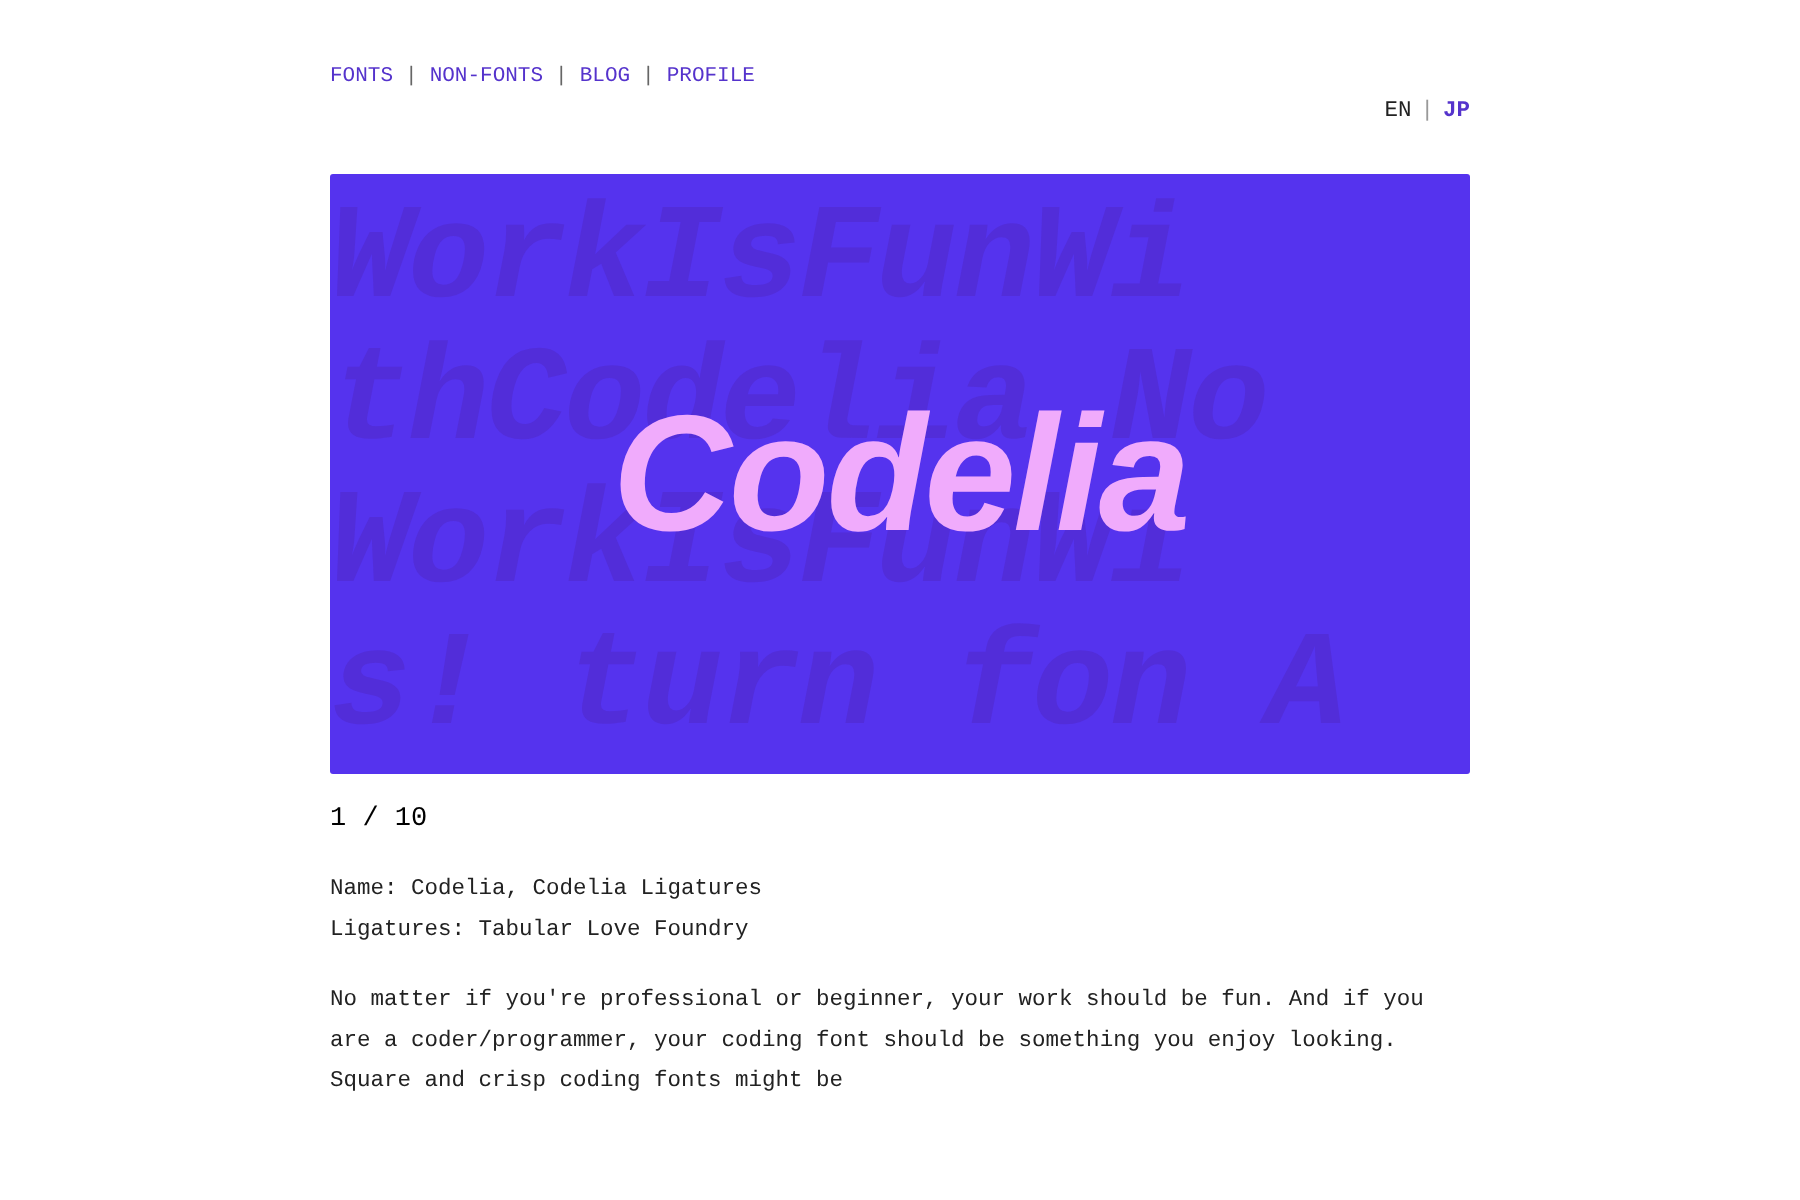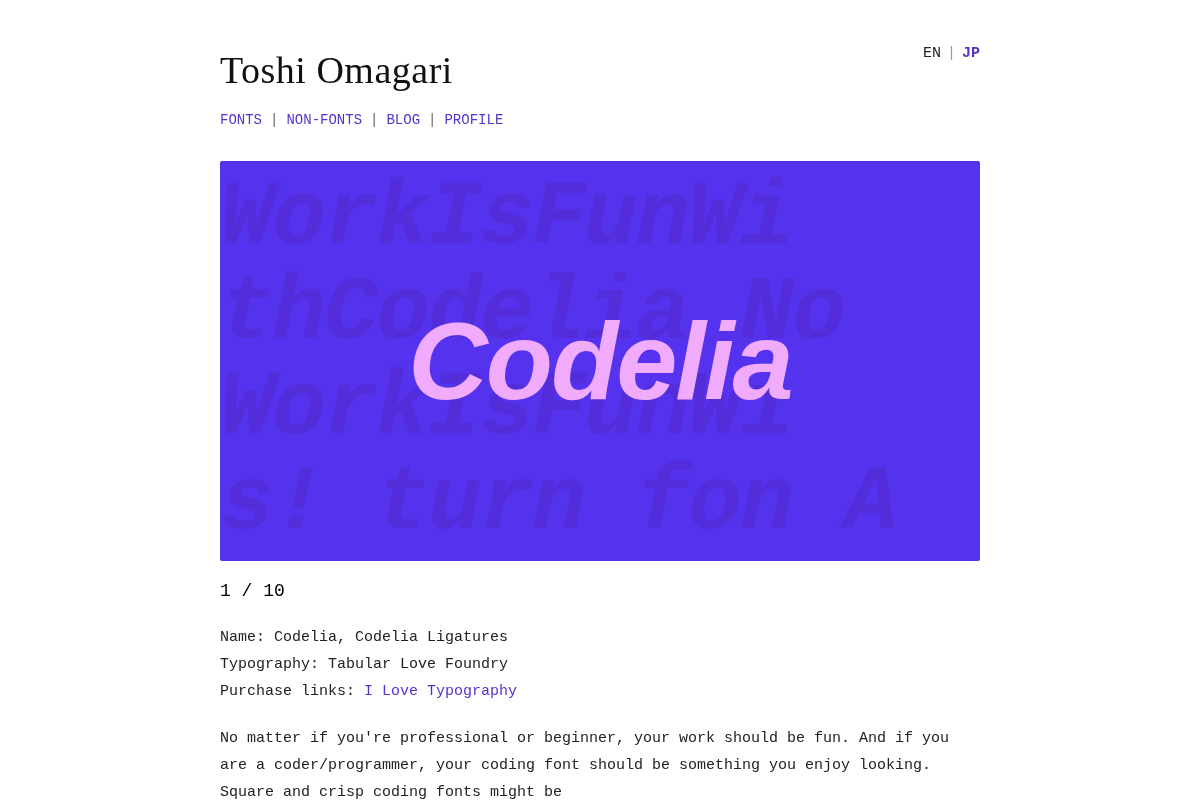--- a/index.html
+++ b/index.html
@@ -62,21 +62,21 @@
       margin: 0 8px;
       font-size: 14px;
     }
 
     .lang-switcher {
       display: flex;
       align-items: center;
       gap: 6px;
       font-size: 15px;
       color: #222;
-      margin-top: 2px;
+      margin-top: 22px;
     }
 
     .lang-switcher .lang-en {
       color: #222;
     }
 
     .lang-switcher .lang-jp {
       color: #5533cc;
       text-decoration: none;
       font-weight: bold;
@@ -166,21 +166,20 @@
       line-height: 1.8;
       color: #222;
     }
   </style>
 </head>
 <body>
 
 <div class="page-wrapper">
   <div class="header">
     <div class="header-left">
-      <h1 class="site-title">Toshi Omagari</h1>
       <nav class="nav">
         <a href="#">FONTS</a>
         <span class="nav-separator"> | </span>
         <a href="#">NON-FONTS</a>
         <span class="nav-separator"> | </span>
         <a href="#">BLOG</a>
         <span class="nav-separator"> | </span>
         <a href="#">PROFILE</a>
       </nav>
     </div>
@@ -203,26 +202,22 @@
     </div>
 
     <div class="slide-counter">1 / 10</div>
 
     <div class="font-details">
       <p>
         <span>Name:</span>
         <span>Codelia, Codelia Ligatures</span>
       </p>
       <p>
-        <span>Typography:</span>
+        <span>Ligatures:</span>
         <span>Tabular Love Foundry</span>
       </p>
-      <p>
-        <span>Purchase links:</span>
-        <a href="#" style="color:#5533cc; text-decoration:none;">I Love Typography</a>
-      </p>
     </div>
 
     <div class="font-description">
       <p>No matter if you're professional or beginner, your work should be fun. And if you are a coder/programmer, your coding font should be something you enjoy looking. Square and crisp coding fonts might be</p>
     </div>
   </div>
 </div>
 
 </body></html>

